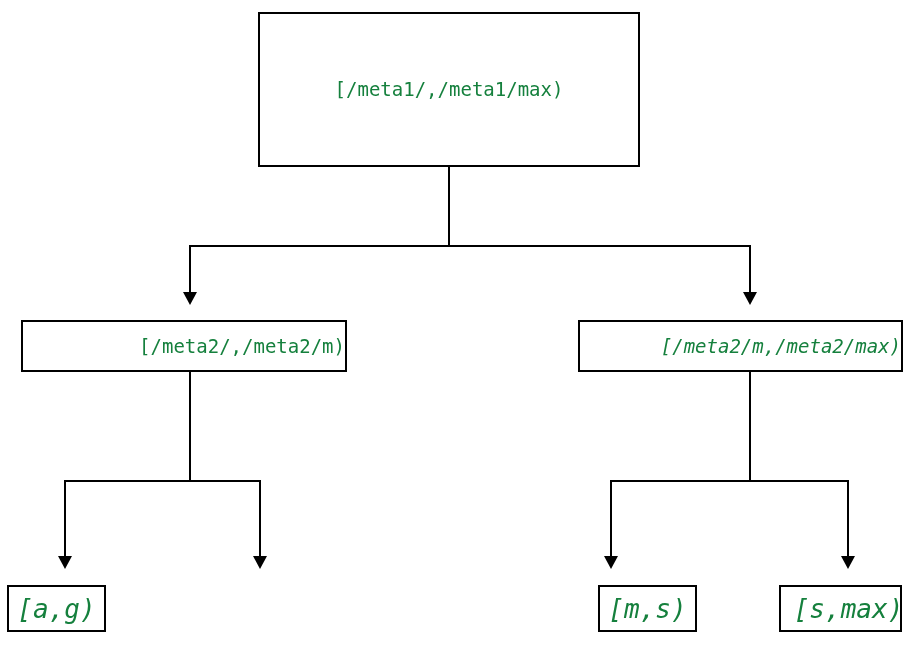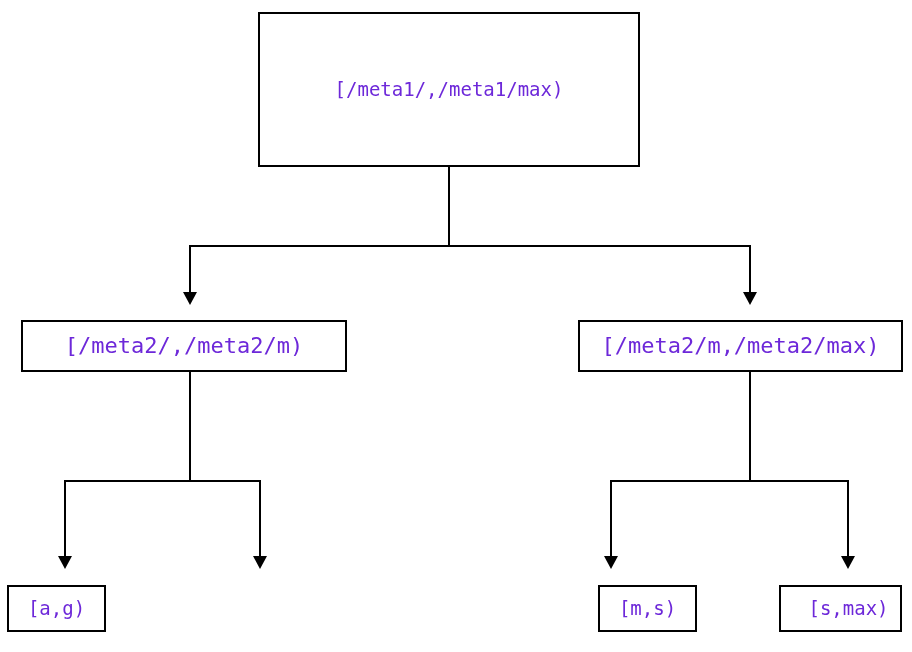--- a/index.html
+++ b/index.html
@@ -28,31 +28,33 @@
     justify-content: center;
     color: #000000;
     font-family: "DejaVu Sans Mono", "Liberation Mono", monospace;
     font-size: 19px;
     line-height: 1;
     letter-spacing: 0px;
     white-space: nowrap;
   }
   .node-label {
     display: block;
-    color: #6d28d9;
+    color: #15803d;
   }
   
   .node-root {
     font-size: 19px;
   }
   .node-mid {
-    font-size: 22px;
+    font-size: 19px;
+    justify-content: flex-end;
   }
   .node-leaf {
-    font-size: 19px;
+    font-size: 26px;
+    font-style: italic;
   }
   
   .edge-v {
     position: absolute;
     width: 2px;
     background: #000000;
   }
   .edge-h {
     position: absolute;
     height: 2px;
@@ -94,21 +96,21 @@
     <div class="arrow-head" style="left:183px; top:292px;"></div>
 
     <div class="edge-v" style="left:749px; top:245px; height:48px;"></div>
     <div class="arrow-head" style="left:743px; top:292px;"></div>
   </div>
 
   <div class="node-box node-mid" style="left:21px; top:320px; width:326px; height:52px;">
     <span class="node-label">[/meta2/,/meta2/m)</span>
   </div>
 
-  <div class="node-box node-mid" style="left:578px; top:320px; width:325px; height:52px;">
+  <div class="node-box node-mid" style="left:578px; top:320px; width:325px; height:52px;font-style:italic;">
     <span class="node-label">[/meta2/m,/meta2/max)</span>
   </div>
 
   <div class="connector-group">
     <div class="edge-v" style="left:189px; top:372px; height:109px;"></div>
     <div class="edge-h" style="left:64px; top:480px; width:197px;"></div>
     <div class="edge-v" style="left:64px; top:480px; height:77px;"></div>
     <div class="arrow-head" style="left:58px; top:556px;"></div>
     <div class="edge-v" style="left:259px; top:480px; height:77px;"></div>
     <div class="arrow-head" style="left:253px; top:556px;"></div>

